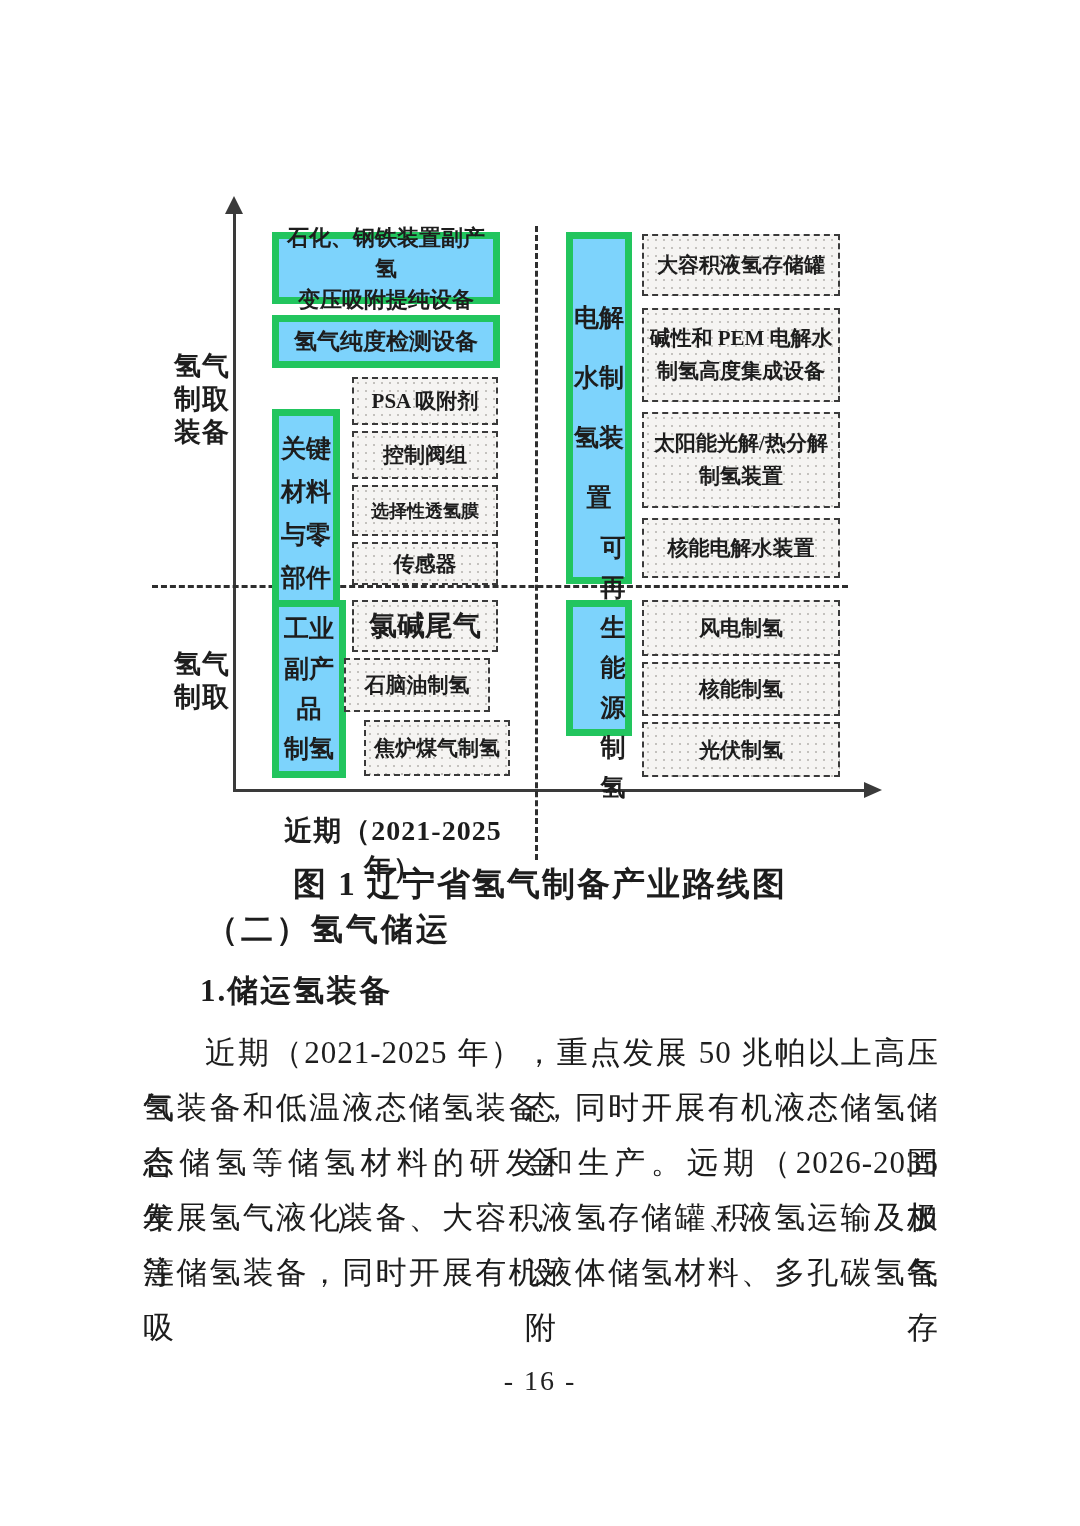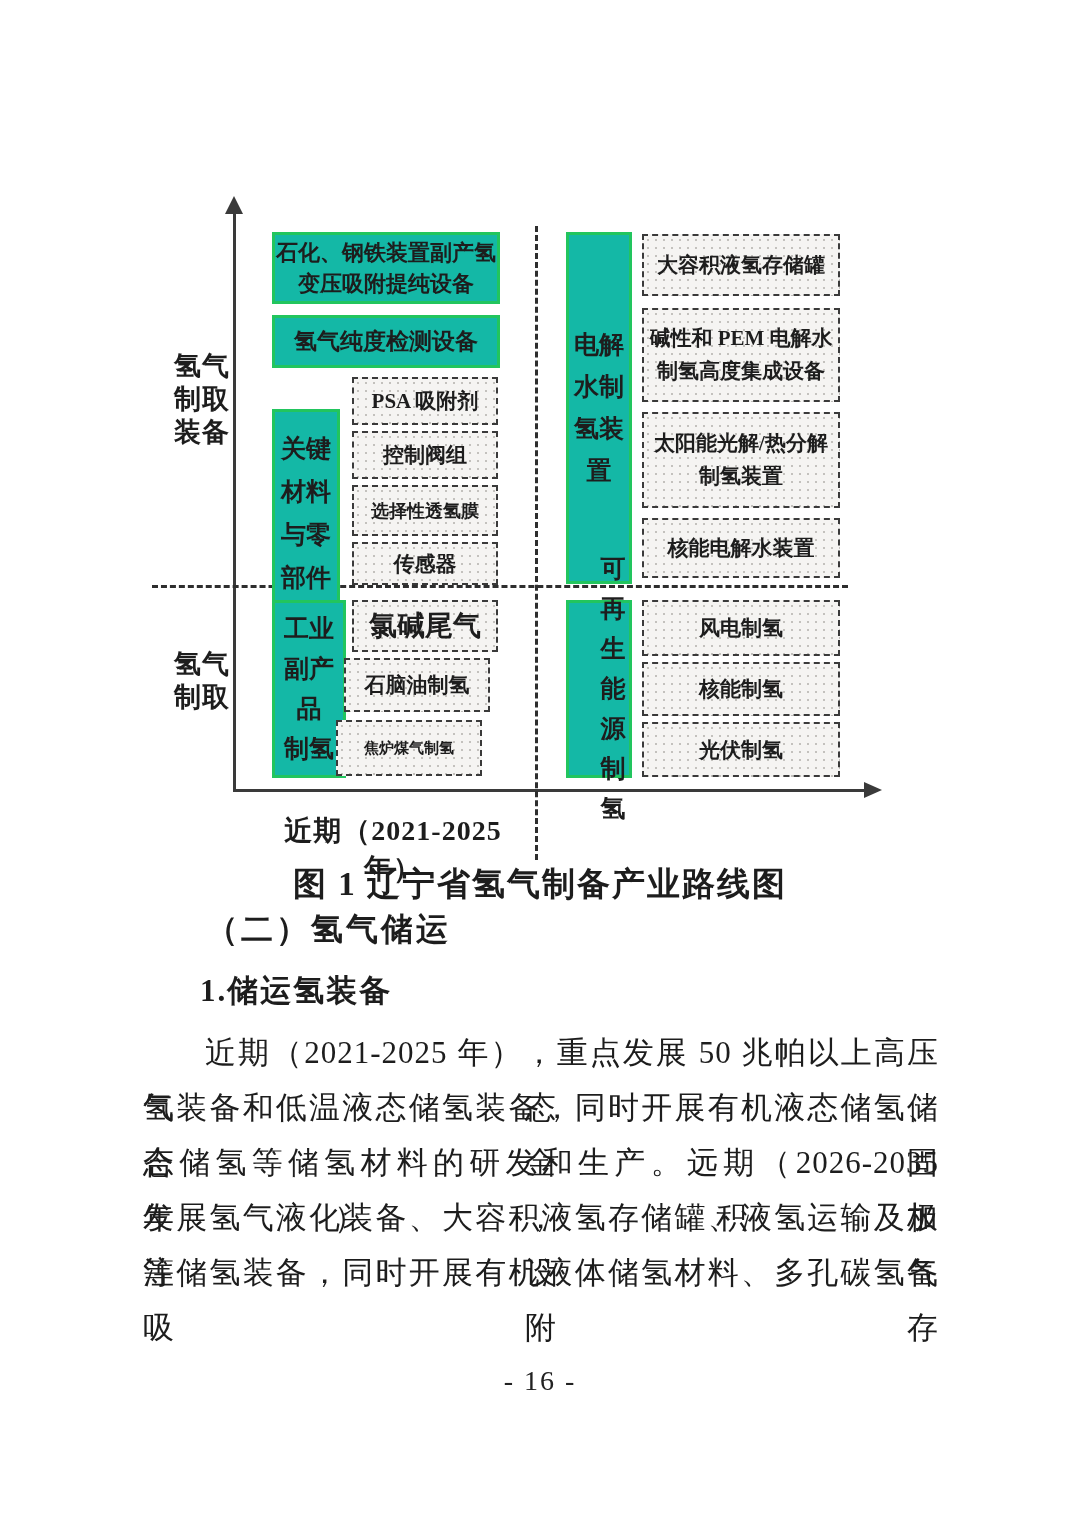--- a/index.html
+++ b/index.html
@@ -16,21 +16,21 @@
   .yarrow{left:225px;top:196px;width:0;height:0;
     border-left:9px solid transparent;border-right:9px solid transparent;
     border-bottom:18px solid #3a3a3a;}
   .xarrow{left:864px;top:782px;width:0;height:0;
     border-top:8px solid transparent;border-bottom:8px solid transparent;
     border-left:18px solid #3a3a3a;}
   
   .hdiv{left:152px;top:585px;width:696px;height:0;border-top:3px dashed #2e2e2e;}
   .vdiv{left:535px;top:226px;width:0;height:634px;border-left:3px dashed #2e2e2e;}
   
-  .sbox{background:#14b8a6;border:3px solid #22c55e;display:flex;
+  .sbox{background:#7dd3fc;border:7px solid #22c55e;display:flex;
     align-items:center;justify-content:center;text-align:center;
     font-weight:700;white-space:pre-line;box-sizing:border-box;}
   .dbox{border:2px dashed #3a3a3a;display:flex;align-items:center;
     justify-content:center;text-align:center;font-weight:700;
     white-space:pre-line;box-sizing:border-box;
     background-color:#f5f4f2;
     background-image:radial-gradient(circle,#c3c1bd 1.2px,transparent 1.3px);
     background-size:8px 8px;}
   .axlabel{font-weight:700;font-size:27px;line-height:33px;text-align:center;
     white-space:pre-line;letter-spacing:1px;}
@@ -71,40 +71,40 @@
     <div class="abs sbox" style="left:272px;top:315px;width:228px;height:53px;font-size:23px;">氢气纯度检测设备</div>
     <div class="abs sbox" style="left:272px;top:377px;width:68px;height:208px;font-size:25px;line-height:43px;margin-top:32px;">关键
 材料
 与零
 部件</div>
     <div class="abs dbox" style="left:352px;top:377px;width:146px;height:48px;font-size:21px;">PSA 吸附剂</div>
     <div class="abs dbox" style="left:352px;top:431px;width:146px;height:48px;font-size:21px;">控制阀组</div>
     <div class="abs dbox" style="left:352px;top:485px;width:146px;height:51px;font-size:18px;">选择性透氢膜</div>
     <div class="abs dbox" style="left:352px;top:542px;width:146px;height:43px;font-size:21px;">传感器</div>
 
-    <div class="abs sbox" style="left:566px;top:232px;width:66px;height:352px;font-size:25px;line-height:42px;">电解
+    <div class="abs sbox" style="left:566px;top:232px;width:66px;height:352px;font-size:25px;line-height:60px;">电解
 水制
 氢装
 置</div>
     <div class="abs dbox" style="left:642px;top:234px;width:198px;height:62px;font-size:21px;">大容积液氢存储罐</div>
     <div class="abs dbox" style="left:642px;top:308px;width:198px;height:94px;font-size:21px;line-height:33px;">碱性和 PEM 电解水
 制氢高度集成设备</div>
     <div class="abs dbox" style="left:642px;top:518px;width:198px;height:60px;font-size:21px;">核能电解水装置</div>
     <div class="abs dbox" style="left:642px;top:412px;width:198px;height:96px;font-size:21px;line-height:33px;">太阳能光解/热分解
 制氢装置</div>
 
     <div class="abs sbox" style="left:272px;top:600px;width:74px;height:178px;font-size:25px;line-height:40px;">工业
 副产
 品
 制氢</div>
     <div class="abs dbox" style="left:352px;top:600px;width:146px;height:52px;font-size:28px;">氯碱尾气</div>
     <div class="abs dbox" style="left:344px;top:658px;width:146px;height:54px;font-size:21px;">石脑油制氢</div>
-    <div class="abs dbox" style="left:336px;top:720px;width:146px;height:56px;font-size:15px;">焦炉煤气制氢</div>
+    <div class="abs dbox" style="left:364px;top:720px;width:146px;height:56px;font-size:21px;">焦炉煤气制氢</div>
 
-    <div class="abs sbox" style="left:566px;top:600px;width:66px;height:178px;font-size:25px;line-height:40px;padding-left:28px;">可再
+    <div class="abs sbox" style="left:566px;top:600px;width:66px;height:136px;font-size:25px;line-height:40px;padding-left:28px;">可再
 生能
 源制
 氢</div>
     <div class="abs dbox" style="left:642px;top:600px;width:198px;height:56px;font-size:21px;">风电制氢</div>
     <div class="abs dbox" style="left:642px;top:662px;width:198px;height:54px;font-size:21px;">核能制氢</div>
     <div class="abs dbox" style="left:642px;top:722px;width:198px;height:55px;font-size:21px;">光伏制氢</div>
 
     <div class="abs xlabel" style="left:270px;top:812px;width:246px;">近期（2021-2025 年）</div>
   </div>
 

